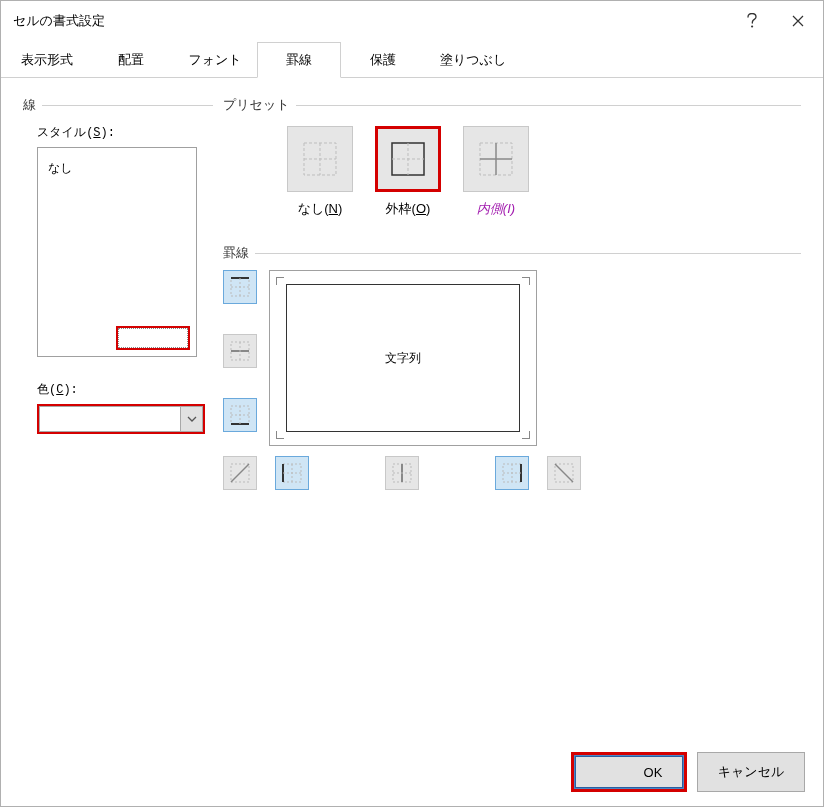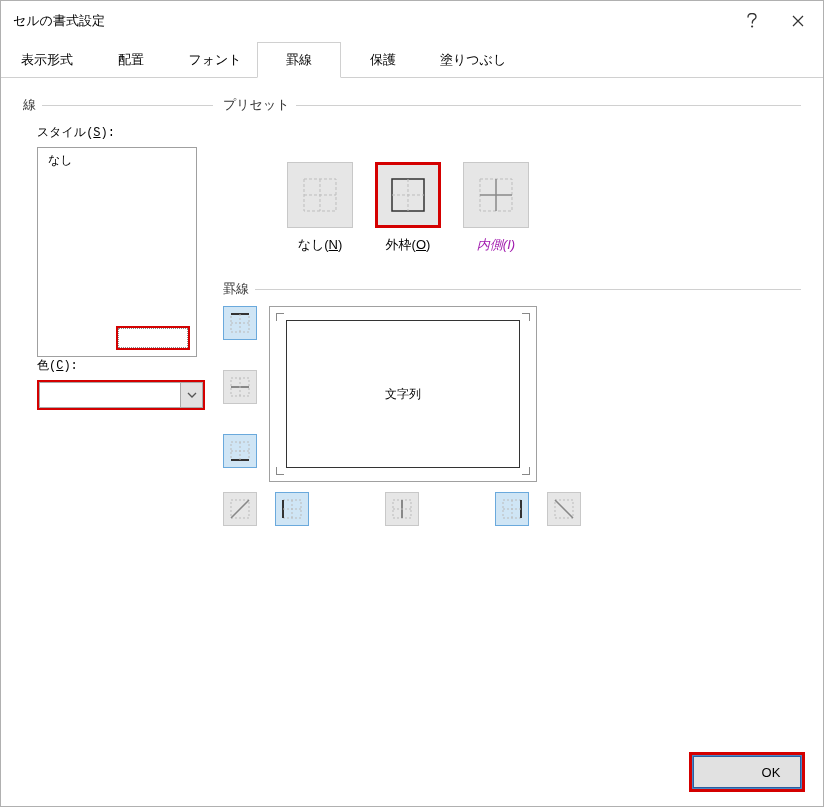--- a/index.html
+++ b/index.html
@@ -24,32 +24,32 @@
     border:1px solid transparent; position:relative; top:1px; background:transparent;
   }
   .tab.active { background:#fff; border:1px solid #d0d0d0; border-bottom:1px solid #fff;}
   .content { flex:1; padding: 18px 22px 10px 22px; position:relative;}
   .fieldset-top { display:flex; align-items:center; }
   .fieldset-top .fs-label { background:#fff; padding-right:6px; font-size:13px; color:#333; }
   .fieldset-top .fs-rule { flex:1; height:1px; background:#d0d0d0; }
 
   .left-col { position:absolute; left:22px; top:18px; width:190px; }
   .style-box { border:1px solid #a0a0a0; width:160px; height:210px; margin:6px 0 0 0; background:#fff; position:relative;}
-  .style-none { position:absolute; left:10px; top:4px; }
+  .style-none { position:absolute; left:10px; top:12px; }
   .style-sel { position:absolute; right:6px; bottom:6px; width:74px; height:24px; border:2.5px solid #d40000; background:#fff;}
   .style-sel-inner { width:100%; height:100%; border:1px dotted #888; }
-  .color-row { }
+  .color-row { margin-top:24px;}
   .color-combo-wrap { margin-top:6px; border:2.5px solid #d40000; width:168px;}
   .color-combo { width:100%; height:26px; border:1px solid #a8a8a8; background:#fff; display:flex;}
   .color-combo .cc-val { flex:1;}
   .color-combo .cc-btn { width:22px; background:#e1e1e1; border-left:1px solid #a8a8a8; display:flex; align-items:center; justify-content:center;}
   
   .right-area { margin-left: 200px; }
   .preset-row { display:flex; gap:22px; margin: 12px 0 0 64px;}
-  .preset { display:flex; flex-direction:column; align-items:center; gap:8px;margin-top:36px;}
+  .preset { display:flex; flex-direction:column; align-items:center; gap:8px;}
   .preset-btn { width:66px; height:66px; background:#e6e6e6; border:1px solid #c8c8c8; display:flex; align-items:center; justify-content:center; cursor:pointer;}
   .preset-btn.hl { border:3px solid #d40000; }
   .preset-lbl { font-size:13px; }
   .preset-lbl.disabled { color:#a21caf;font-style:italic;}
   
   .border-section { margin-top: 26px;}
   .border-body { display:flex; gap:12px; margin-top:8px;text-align:right;}
   .side-col { display:flex; flex-direction:column; gap:30px;}
   .side-col.horiz { flex-direction:row; gap:18px; margin-top:10px;}
   .sbtn { width:34px; height:34px; border:1px solid #c8c8c8; background:#e6e6e6; display:flex; align-items:center; justify-content:center; cursor:pointer;}
@@ -252,16 +252,19 @@
       </div>
 
     </div>
 
     <div class="button-row">
       <div class="btn ok-wrap" style="padding:0; min-width:116px; height:40px;">
         <div class="btn ok-inner" style="min-width:auto;">
           <span>OK</span>
         </div>
       </div>
+      <div class="btn" style="height:40px;">
+        <span>キャンセル</span>
+      </div>
     </div>
 
   </div>
 </div>
 
 </body></html>

